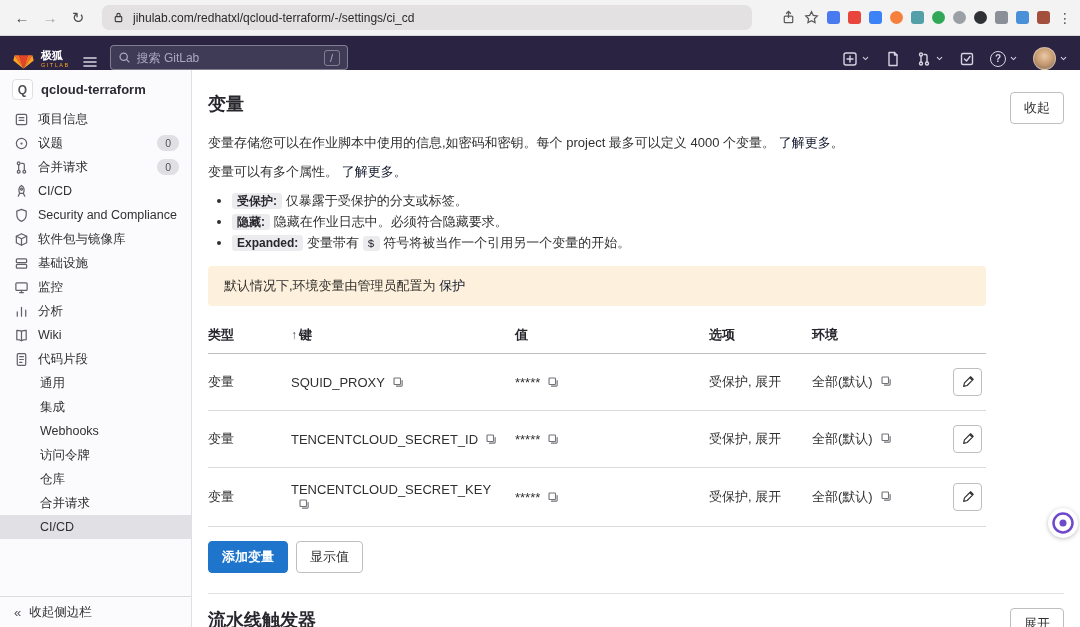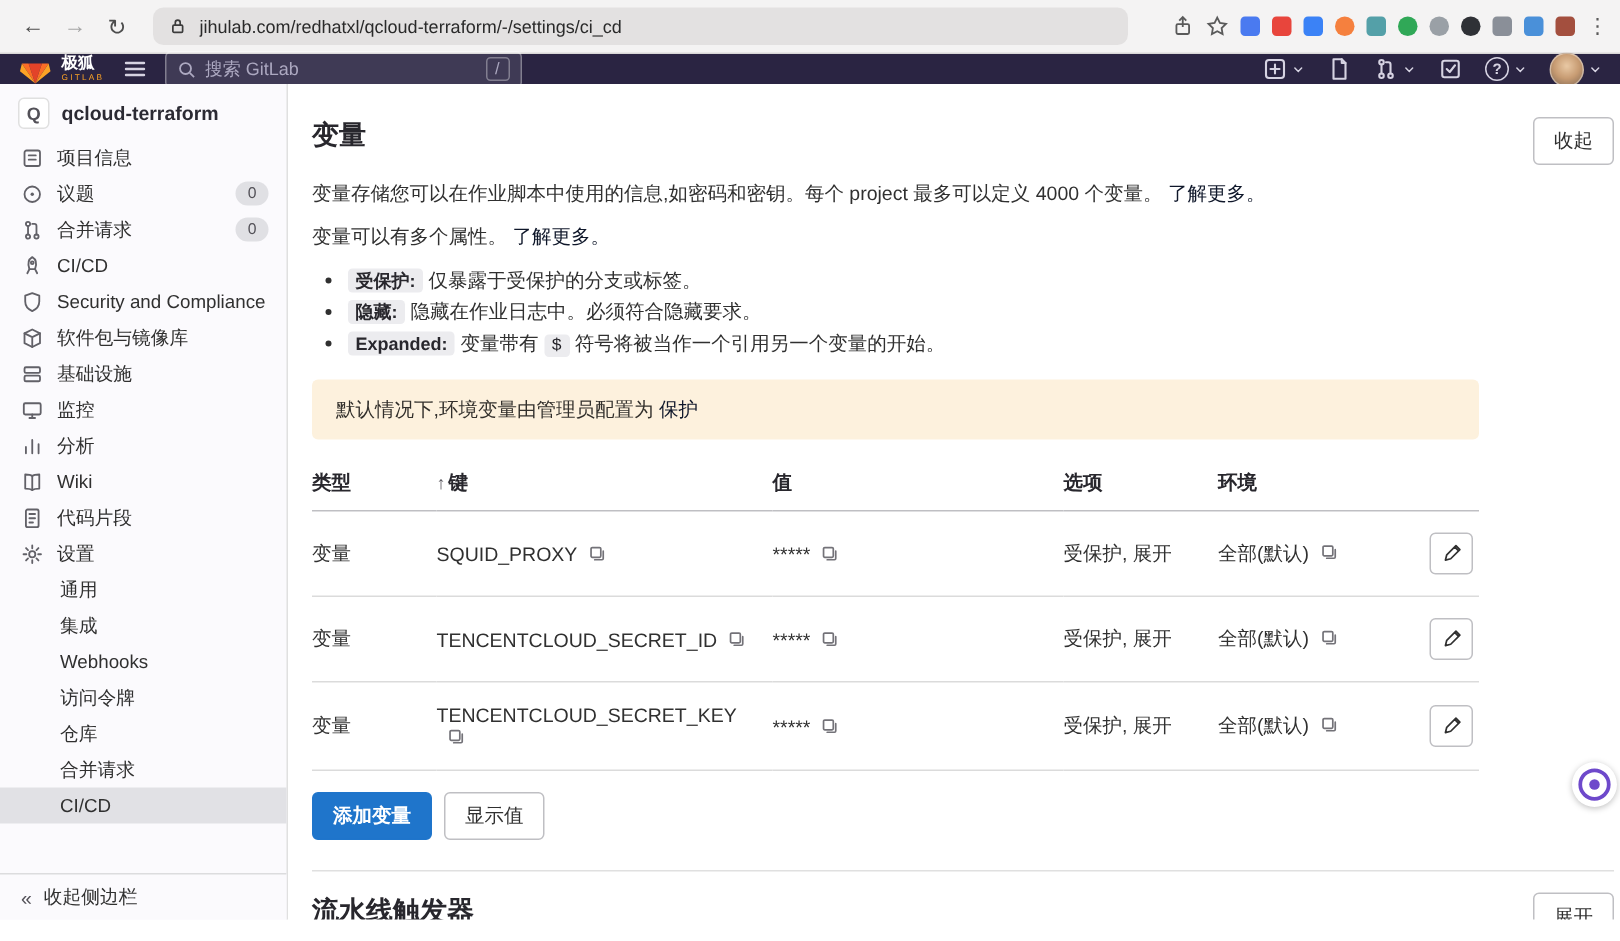--- a/index.html
+++ b/index.html
@@ -13,21 +13,21 @@
   .addr { width:650px; height:25px; background:#e3e1e1; border-radius:7px; display:flex; align-items:center; padding:0 10px; gap:8px; margin-left:8px; }
   .addr svg { width:13px; height:13px; stroke:#3c3c3c; fill:none; stroke-width:1.4; flex:none; }
   .addr input { border:none; background:transparent; outline:none; font-size:12px; color:#2a2a2a; width:100%; font-family:inherit; }
   .chrome-right { margin-left:auto; display:flex; align-items:center; gap:8px; }
   .chrome-right svg { width:15px; height:15px; stroke:#5a5a5a; fill:none; stroke-width:1.3; }
   .ext { width:13px; height:13px; border-radius:50%; display:inline-block; }
   .ext.sq { border-radius:3px; }
   .kebab { color:#5a5a5a; font-size:14px; width:12px; text-align:center; }
 
   
-  .topbar { height:20px; background:#2a2442; display:flex; align-items:center; padding:0 12px; gap:12px; }
+  .topbar { height:34px; background:#2a2442; display:flex; align-items:flex-end; padding:0 12px; gap:12px; }
   .brand { display:flex; align-items:center; gap:6px; }
   .brand-text { display:flex; flex-direction:column; line-height:1; }
   .brand-cn { color:#fff; font-size:11px; font-weight:bold; }
   .brand-sub { color:#fca326; font-size:5.5px; letter-spacing:1.5px; margin-top:2px; }
   .burger { width:16px; height:16px; stroke:#d6d3e2; fill:none; stroke-width:1.6; stroke-linecap:round; }
   .gl-search { width:238px; height:25px; background:rgba(255,255,255,0.10); border:1px solid rgba(255,255,255,0.35); border-radius:4px; display:flex; align-items:center; padding:0 7px; gap:6px; }
   .gl-search svg { width:13px; height:13px; stroke:#aca8c0; fill:none; stroke-width:1.5; flex:none; }
   .gl-search input { background:transparent; border:none; outline:none; color:#cfcbdf; font-size:12px; width:100%; font-family:inherit; }
   .gl-search input::placeholder { color:#aca8c0; }
   .slash-chip { flex:none; width:16px; height:16px; border:1px solid rgba(255,255,255,0.35); border-radius:3px; color:#aca8c0; font-size:11px; display:flex; align-items:center; justify-content:center; }
@@ -50,21 +50,21 @@
   .nav li { height:24px; display:flex; align-items:center; gap:9px; padding:0 12px 0 14px; font-size:12.5px; color:#303030; cursor:pointer; }
   .nav-icon { width:15px; height:15px; stroke:#626168; fill:none; stroke-width:1.3; stroke-linecap:round; stroke-linejoin:round; flex:none; }
   .count-badge { margin-left:auto; background:#e0e0e4; color:#535158; border-radius:9px; font-size:10.5px; line-height:16px; padding:0 8px; }
   .subnav { list-style:none; }
   .subnav li { height:24px; line-height:24px; padding-left:40px; font-size:12.5px; color:#303030; cursor:pointer; }
   .subnav li.active { background:#e1e1e5; }
   .collapse-bar { position:absolute; left:0; right:0; bottom:0; height:31px; border-top:1px solid #dcdcde; display:flex; align-items:center; gap:8px; padding:0 14px; font-size:12.5px; color:#303030; background:#fbfafd; cursor:pointer; }
   .collapse-caret { font-size:13px; color:#535158; }
 
   
-  .main { flex:1; background:#fff; padding:22px 4px 0 16px; overflow:hidden; }
+  .main { flex:1; background:#fff; padding:22px 16px 0 16px; overflow:hidden; }
   .sec-head { display:flex; justify-content:space-between; align-items:flex-start; }
   .sec-title { font-size:18px; font-weight:bold; color:#28272d; }
   .btn { display:inline-block; border-radius:4px; font-size:13px; padding:6px 13px; cursor:pointer; font-family:Liberation Mono, monospace; }
   .btn-default { background:#fff; border:1px solid #bfbfc3; color:#303030; }
   .btn-primary { background:#1f75cb; border:1px solid #1f75cb; color:#fff; font-weight:bold; }
   .sec-body { width:778px; }
   .para { margin-top:9px; font-size:13px; line-height:1.5; color:#303030; }
   .link { color:#0f172a; text-decoration:none; cursor:pointer; }
   .attr-list { margin:10px 0 0 24px; font-size:13px; line-height:20px; }
   .attr-list li { margin-top:1px; }
@@ -276,27 +276,20 @@
             <path d="M8 3.5v10"></path>
           </svg>
         <span>Wiki</span>
       </li>
       <li>
         <svg class="nav-icon" viewBox="0 0 16 16">
             <rect x="3.5" y="1.8" width="9" height="12.5" rx="1.2"></rect>
             <path d="M6 5h4M6 8h4M6 11h2.5"></path>
           </svg>
         <span>代码片段</span>
-      </li>
-      <li>
-        <svg class="nav-icon" viewBox="0 0 16 16">
-            <circle cx="8" cy="8" r="2.2"></circle>
-            <path d="M8 1.8v2M8 12.2v2M1.8 8h2M12.2 8h2M3.6 3.6L5 5M11 11l1.4 1.4M12.4 3.6L11 5M5 11l-1.4 1.4"></path>
-          </svg>
-        <span>设置</span>
       </li>
     </ul>
     <ul class="subnav">
       <li><span>通用</span></li>
       <li><span>集成</span></li>
       <li><span>Webhooks</span></li>
       <li><span>访问令牌</span></li>
       <li><span>仓库</span></li>
       <li><span>合并请求</span></li>
       <li class="active"><span>CI/CD</span></li>

